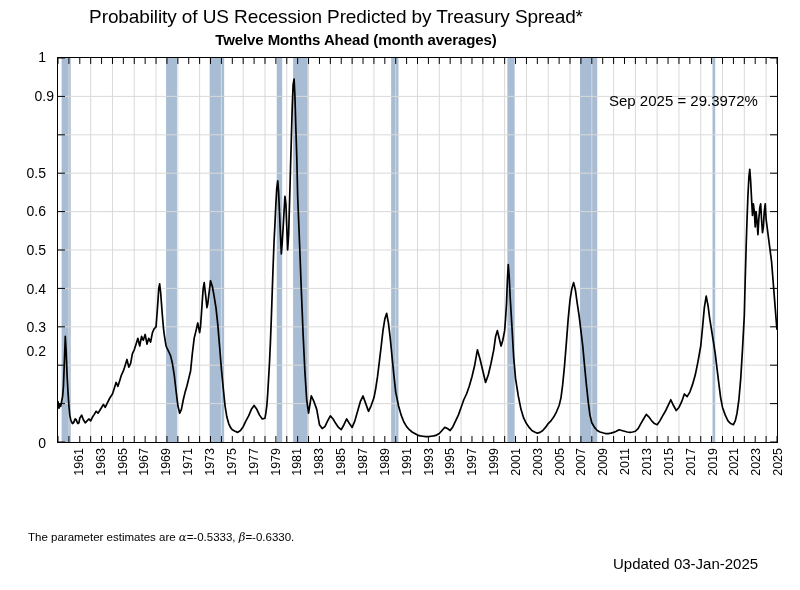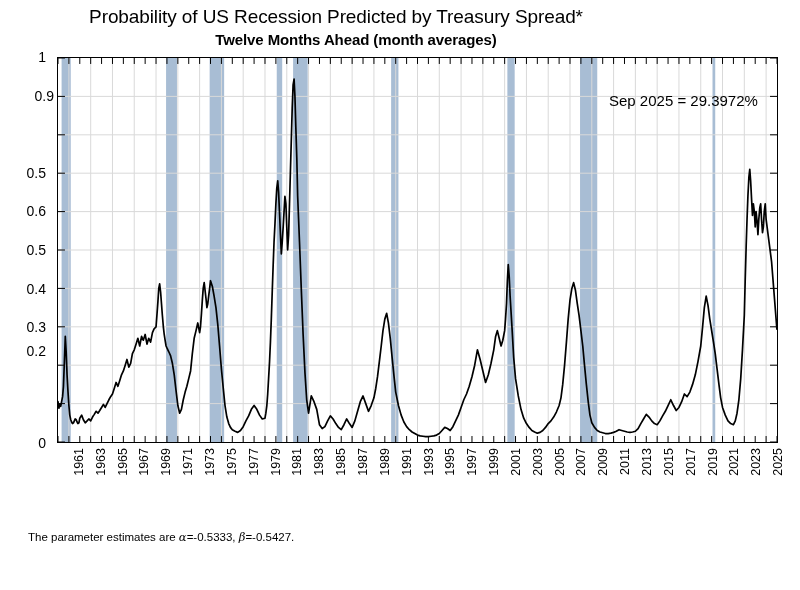--- a/index.html
+++ b/index.html
@@ -324,17 +324,18 @@
       <g id="series-group">
           <polyline points="0.00,345.47 0.87,352.03 1.86,348.17 2.73,350.10 3.60,345.47 4.59,340.45 5.46,330.03 6.34,306.87 7.32,279.85 8.19,295.29 9.07,318.45 10.05,335.82 10.92,349.33 11.80,358.98 12.78,363.61 13.66,365.93 14.53,367.47 15.51,366.70 16.39,364.77 17.26,362.84 18.24,363.61 19.12,365.93 19.99,367.47 20.97,366.70 21.85,362.07 23.71,358.98 25.45,363.61 27.31,366.70 29.17,364.77 30.92,362.84 32.77,364.77 34.63,360.91 36.38,358.21 38.23,355.12 40.09,357.05 41.84,354.35 43.70,351.26 45.55,348.17 47.30,351.26 49.16,347.40 51.02,343.54 52.76,340.45 54.62,337.75 56.48,331.96 58.23,326.17 60.08,330.03 61.94,324.24 63.69,318.45 65.55,314.59 67.40,308.80 69.15,303.01 71.01,310.73 72.86,306.87 74.61,297.22 76.47,293.36 78.33,287.57 80.07,281.78 81.93,289.50 83.79,279.85 85.54,283.71 87.39,277.92 89.25,287.57 91.00,281.78 92.86,285.64 94.71,275.99 96.46,272.13 98.32,270.20 99.19,258.62 100.18,245.11 101.05,231.60 101.92,226.97 102.91,235.46 103.78,247.04 104.65,258.62 105.64,270.20 106.51,277.92 107.39,283.71 108.37,289.50 109.24,291.43 111.10,295.29 112.85,299.15 114.70,306.87 116.56,318.45 118.31,333.89 120.17,349.33 122.02,357.05 123.77,353.19 125.63,343.54 127.49,335.82 129.23,330.03 131.09,322.31 132.95,314.59 134.70,297.22 136.55,281.78 138.41,274.06 140.16,266.34 142.02,275.99 142.89,270.20 143.87,256.69 144.75,243.18 145.62,231.60 146.60,225.81 147.48,233.53 148.35,241.25 149.33,250.90 150.21,247.04 151.08,239.32 152.07,231.60 152.94,223.88 154.80,229.67 156.54,239.32 158.40,250.90 160.26,268.27 162.01,289.50 163.86,312.66 165.72,331.96 167.47,349.33 169.33,360.91 171.18,367.47 172.93,371.33 174.79,373.65 177.52,375.19 180.25,376.35 182.98,374.42 185.71,370.56 188.44,364.77 191.17,359.75 193.91,353.19 196.64,349.33 199.37,353.19 202.10,358.98 204.83,362.84 207.56,362.07 208.43,357.05 209.42,349.33 210.29,337.75 211.17,322.31 212.15,304.94 213.02,285.64 213.90,262.48 214.88,233.53 215.75,208.44 216.63,185.28 217.61,165.98 218.48,146.68 219.36,131.24 220.34,123.52 221.22,135.10 222.09,154.40 223.07,177.56 223.95,196.86 224.82,185.28 225.80,169.84 226.68,154.40 227.55,138.96 228.54,146.68 229.41,169.84 230.28,193.00 231.27,177.56 232.14,146.68 233.01,115.80 234.00,81.06 234.87,50.18 235.75,27.02 236.73,21.23 237.60,38.60 238.48,69.48 239.46,100.36 240.33,138.96 242.19,185.28 243.94,231.60 245.80,277.92 247.65,316.52 249.40,343.54 251.26,357.05 253.99,339.68 256.72,345.47 259.45,353.19 262.18,368.63 264.91,372.49 267.64,370.56 270.38,364.77 273.11,359.75 275.84,362.84 278.57,367.47 281.30,371.33 284.03,373.65 286.76,368.63 289.49,362.84 292.22,367.47 294.95,371.33 297.69,364.77 300.42,355.12 303.15,345.47 305.88,339.68 308.61,347.40 311.34,355.12 314.07,349.33 316.80,341.61 318.66,331.96 320.41,320.38 322.27,304.94 324.12,289.50 325.87,274.06 327.73,262.48 329.58,256.69 331.33,266.34 333.19,281.78 335.05,301.08 336.79,318.45 338.65,335.82 341.38,349.33 344.11,358.98 346.84,365.93 349.58,370.56 352.31,373.65 355.04,375.96 357.77,377.51 360.50,379.05 363.23,379.82 365.96,380.21 368.69,380.60 371.42,380.60 374.16,380.21 376.89,379.82 379.62,379.05 382.35,377.51 385.08,374.42 387.81,371.33 390.54,372.49 393.27,374.42 396.00,370.56 398.73,364.77 401.47,358.98 404.20,351.26 406.93,343.54 409.66,337.75 412.39,330.03 415.12,320.38 417.85,308.80 420.58,293.36 423.31,303.01 426.05,314.59 428.78,326.17 431.51,318.45 434.24,306.87 436.97,293.36 438.83,279.85 440.57,274.06 442.43,281.78 444.29,289.50 446.04,283.71 447.89,274.06 448.77,262.48 449.75,247.04 450.63,223.88 451.50,207.67 452.48,220.02 453.36,239.32 455.21,270.20 456.96,301.08 458.82,322.31 461.55,339.68 464.28,353.19 467.01,362.07 469.74,367.47 472.47,371.33 475.20,374.42 477.94,375.96 480.67,377.12 483.40,376.35 486.13,374.42 488.86,371.33 491.59,367.47 494.32,364.77 497.05,360.91 499.78,355.89 502.52,349.33 504.37,341.61 506.12,328.10 507.98,308.80 509.83,285.64 511.58,262.48 513.44,243.18 515.30,231.60 517.04,225.81 518.90,233.53 520.76,247.04 522.51,258.62 524.36,274.06 526.22,289.50 527.97,308.80 529.83,328.10 531.68,345.47 533.43,358.98 535.29,366.70 538.02,371.33 540.75,374.42 543.48,375.96 546.21,376.74 548.94,377.51 551.67,377.51 554.41,377.12 557.14,376.35 559.87,375.19 562.60,373.65 565.33,374.42 568.06,375.19 570.79,375.96 573.52,376.35 576.25,375.96 578.98,375.19 581.72,372.49 584.45,367.47 587.18,362.84 589.91,358.21 592.64,360.91 595.37,364.77 598.10,367.47 600.83,368.63 603.56,364.77 606.30,359.75 609.03,355.12 611.76,349.33 614.49,343.54 617.22,349.33 619.95,354.35 622.68,351.26 625.41,345.47 628.14,337.75 630.88,340.45 633.61,335.82 636.34,328.10 639.07,318.45 641.80,304.94 644.53,289.50 646.39,270.20 648.14,250.90 649.99,239.32 651.85,248.97 653.60,262.48 655.45,274.06 657.31,285.64 659.06,297.22 660.92,312.66 662.77,328.10 664.52,341.61 666.38,351.26 669.11,358.98 671.84,364.77 674.57,367.47 677.30,368.63 679.16,364.77 680.91,357.05 682.77,343.54 684.62,322.31 686.37,293.36 688.23,258.62 689.10,223.88 690.08,189.14 690.96,162.12 691.83,138.96 692.82,119.66 693.69,111.94 694.56,123.52 695.55,142.82 696.42,158.26 697.29,146.68 698.28,154.40 699.15,169.84 700.03,154.40 701.01,164.05 701.88,177.56 702.76,162.12 703.74,150.54 704.61,146.68 705.49,162.12 706.47,175.63 707.34,169.84 708.22,154.40 709.20,146.68 710.08,162.12 715.54,204.58 720.89,272.52" fill="none" stroke="#000000" stroke-width="1.7" stroke-linejoin="round" stroke-linecap="round" vector-effect="non-scaling-stroke"></polyline>
         </g>
     </svg>
   </div>
 
   <div class="annotation" id="annot-current">Sep 2025 = 29.3972%</div>
 
 
   <div class="footnote" id="footnote-2">
-    <span>The parameter estimates are </span><span class="greek">α</span><span>=-0.5333, </span><span class="greek">β</span><span>=-0.5427.</span>
+    <span>The parameter estimates are </span><span class="greek">α</span><span>=-0.5333, </span><span class="greek">β</span><span>=-0.6330.</span>
   </div>
 
+  <div class="footnote" id="updated">Updated 03-Jan-2025</div>
 
 </div>
 
 </body></html>

